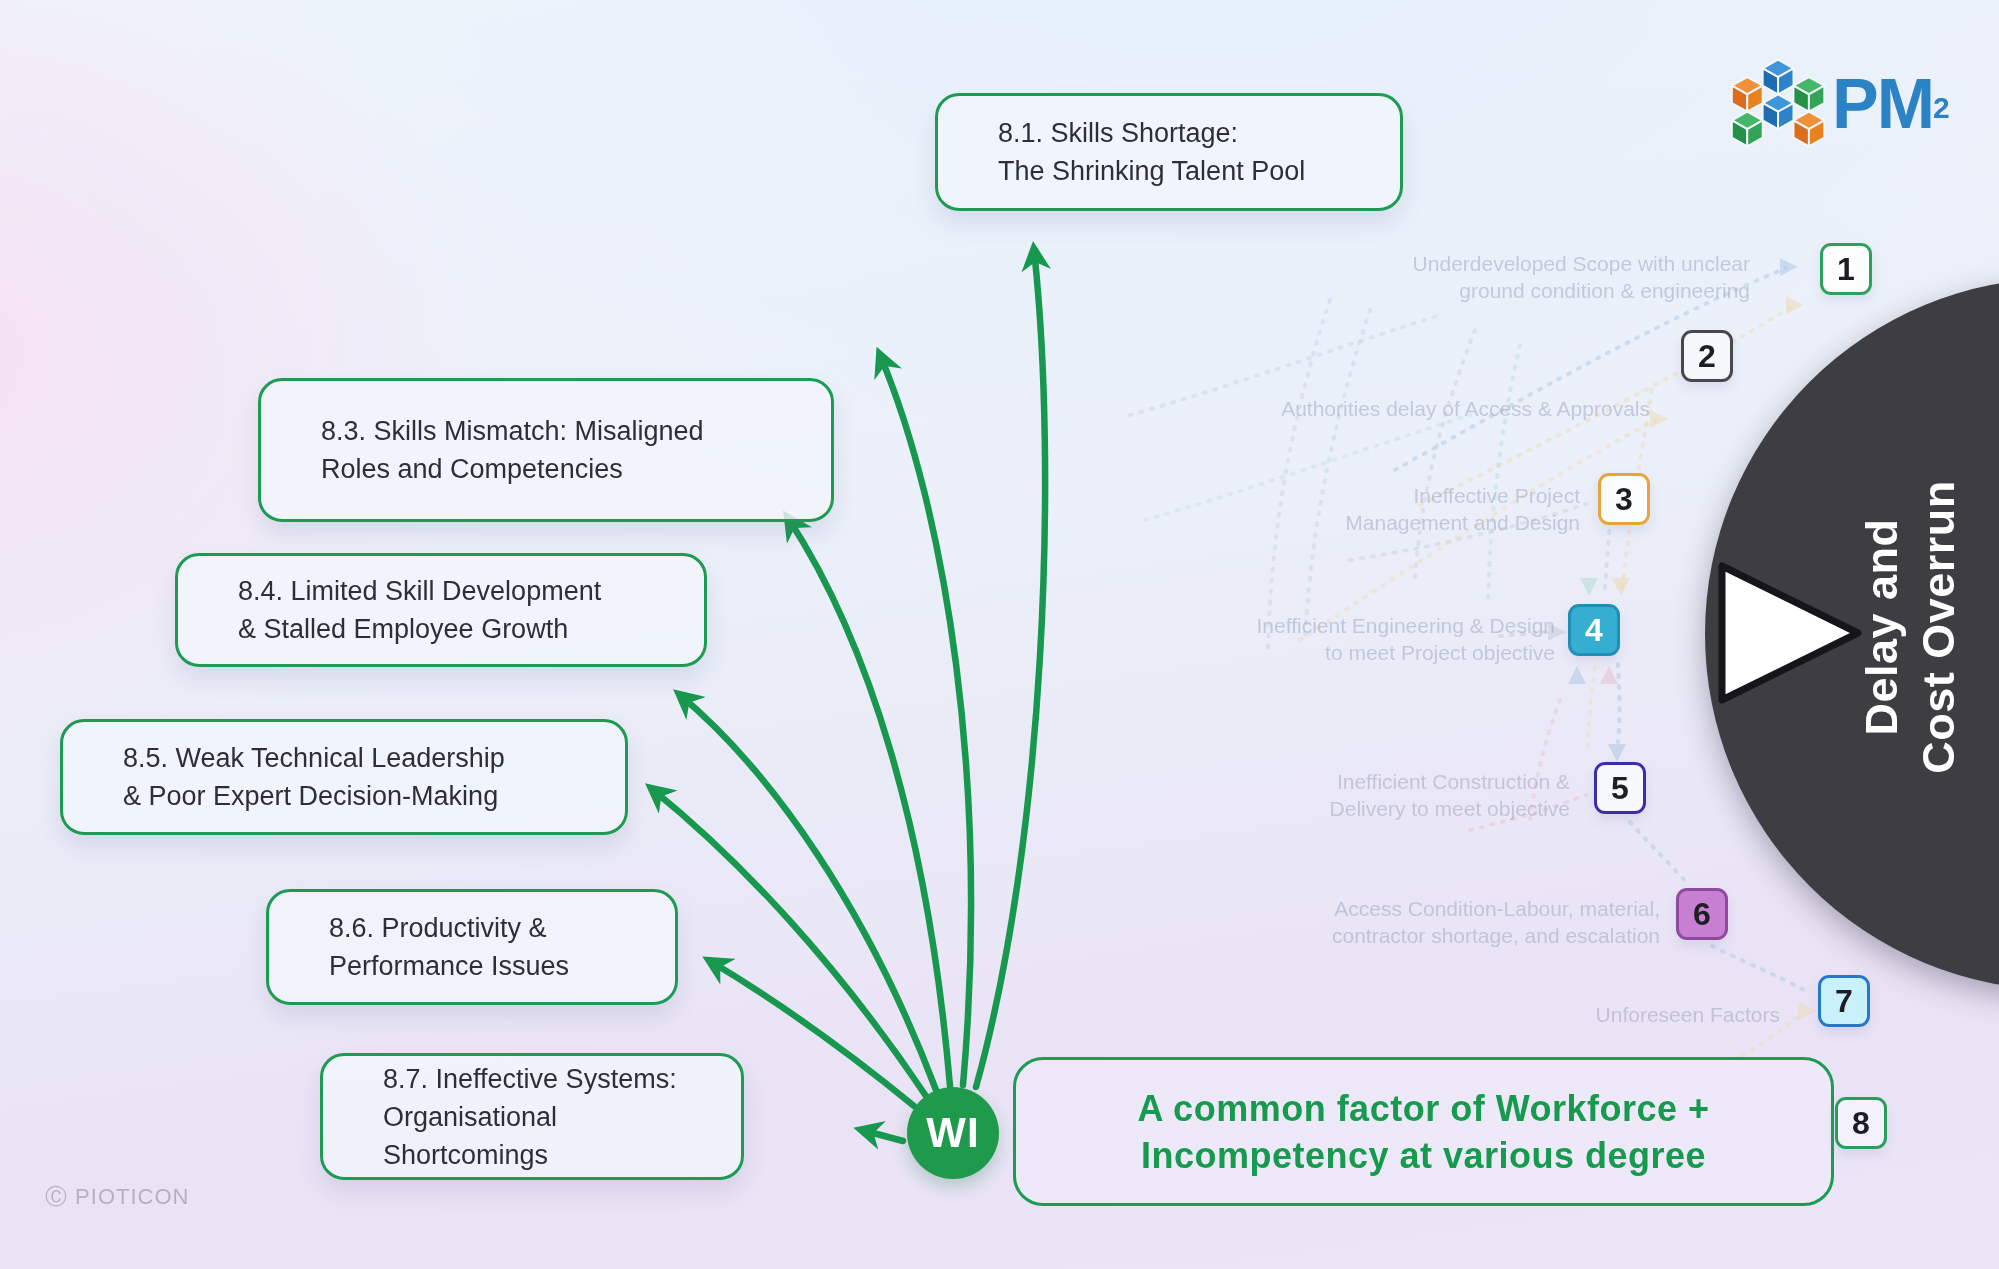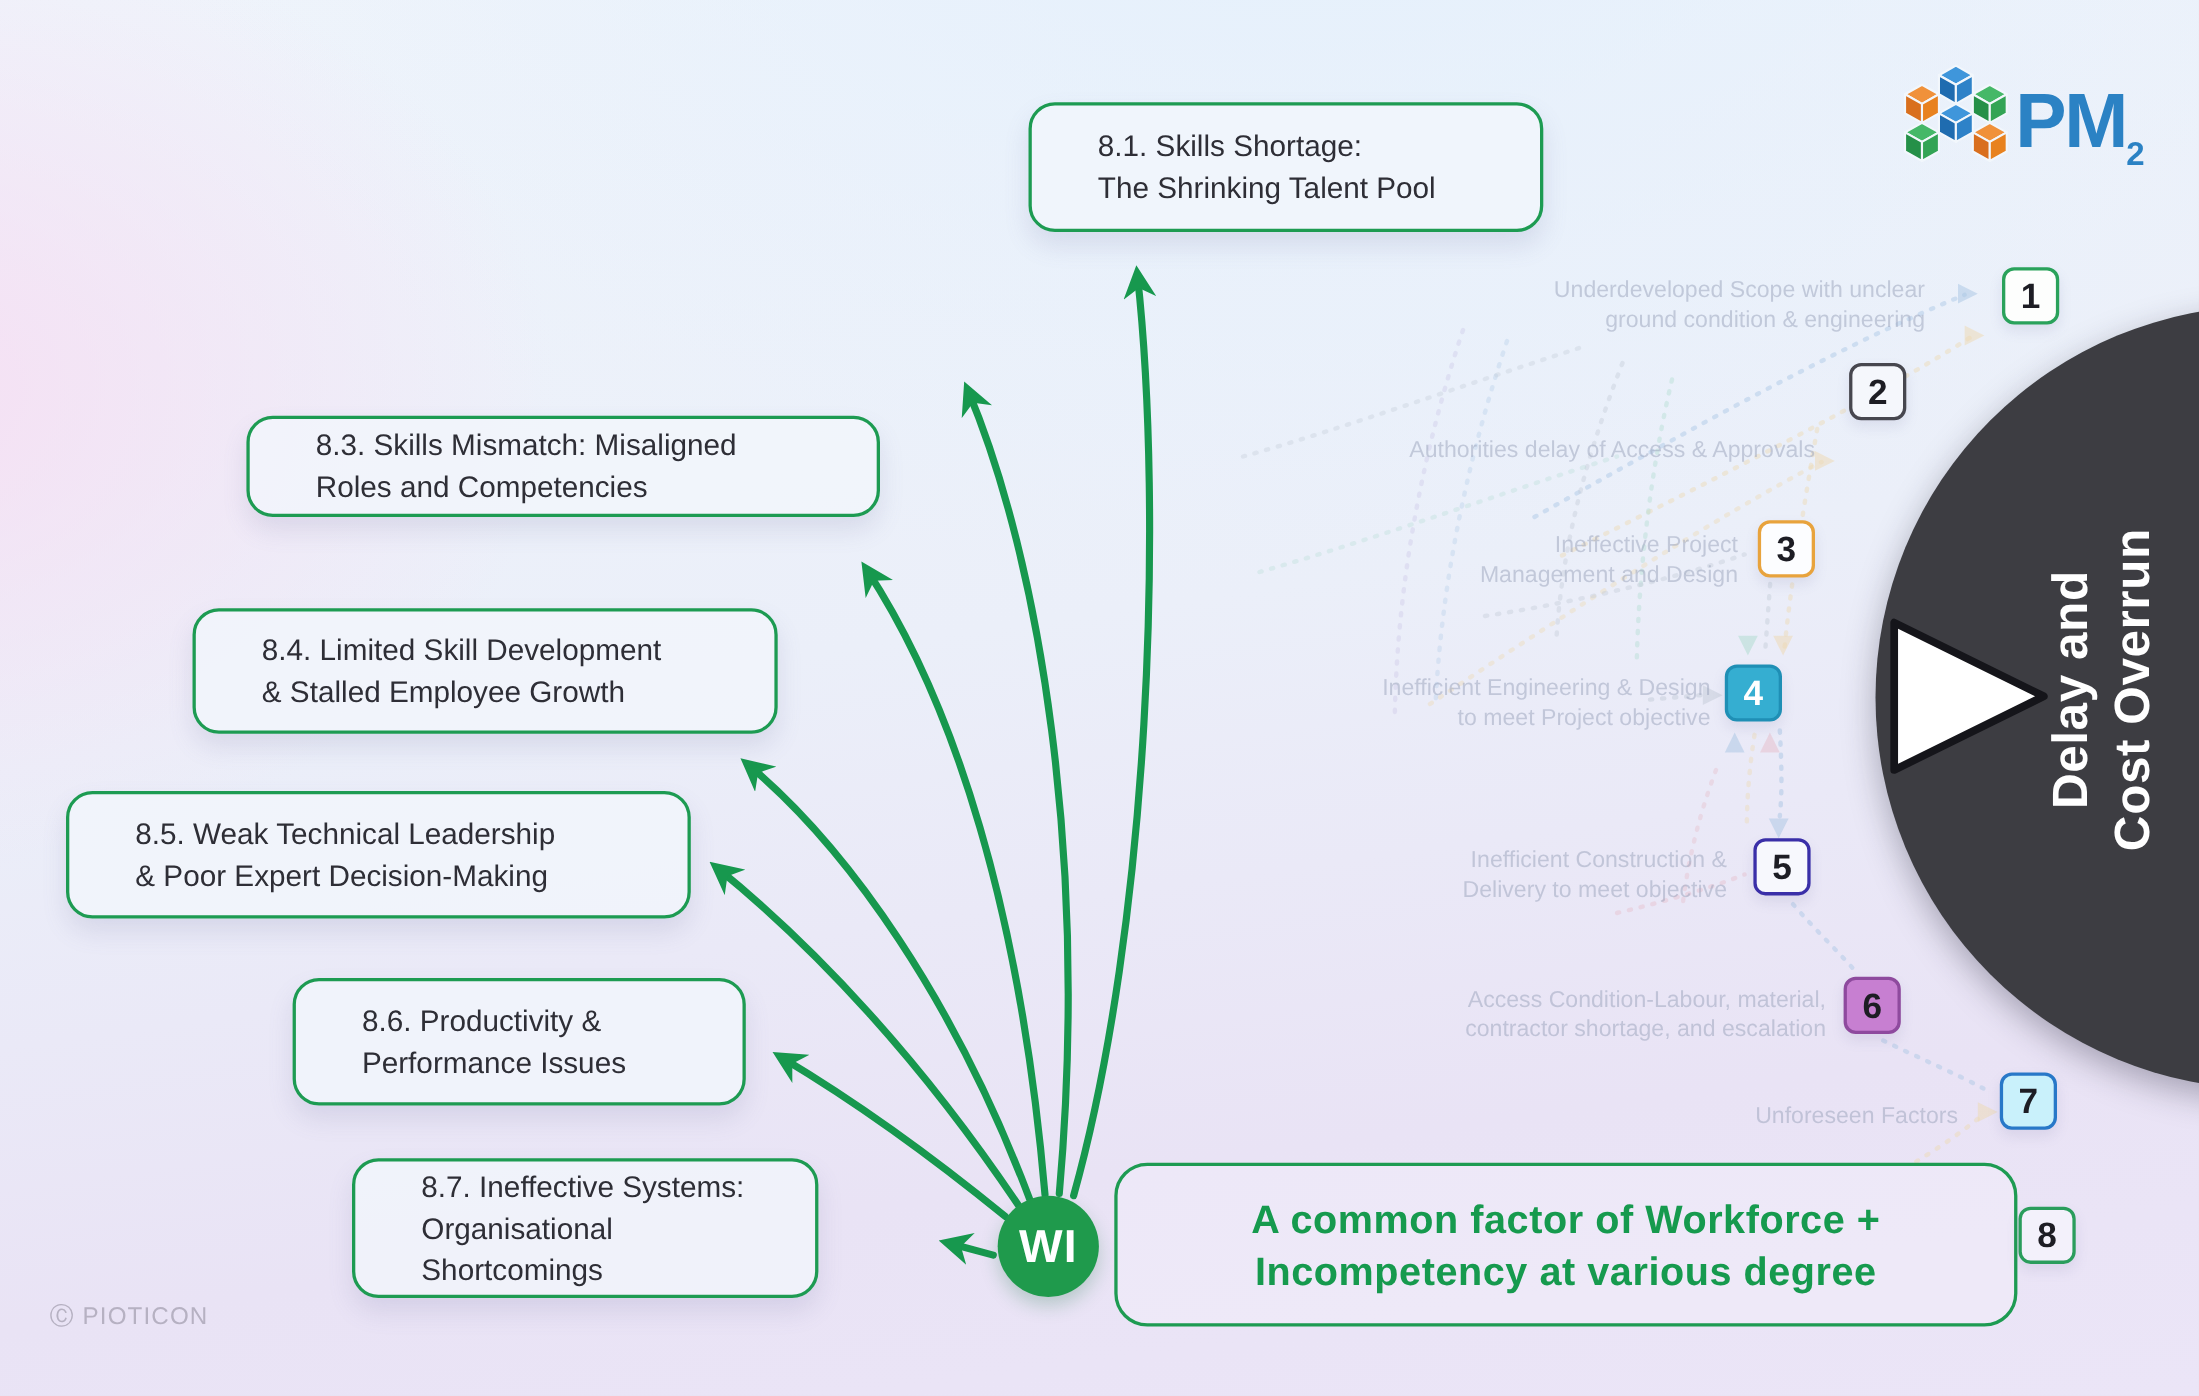--- a/index.html
+++ b/index.html
@@ -68,21 +68,21 @@
   .cb1{border-color:#2aa25b;background:#fdfefd;}
   .cb2{border-color:#47474f;background:#f5f7fc;}
   .cb3{border-color:#e8a33d;background:#fcfdff;}
   .cb4{border-color:#1f8fb5;background:#35aed1;color:#fff;}
   .cb5{border-color:#3a2fa8;background:#f7f8fd;}
   .cb6{border-color:#8e4a9e;background:#c77fd1;}
   .cb7{border-color:#2878c8;background:#c9f1fb;}
   .cb8{border-color:#2a9d5c;background:#f3f1fb;}
 
   
-  .logo{position:absolute;left:1728px;top:52px;display:flex;align-items:flex-end;}
+  .logo{position:absolute;left:1728px;top:52px;display:flex;align-items:center;}
   .logo-word{color:#2b82c4;font-size:70px;font-weight:bold;line-height:92px;letter-spacing:-2px;}
   .logo-sup{color:#2b82c4;font-size:30px;font-weight:bold;line-height:30px;margin-top:8px;}
 
   .copyright{position:absolute;left:45px;top:1182px;color:#b6b1c2;font-size:22px;letter-spacing:1px;}
 </style>
 </head>
 <body>
 
 <div class="stage">
 
@@ -142,21 +142,21 @@
       <path d="M 950 1086 C 928 830 868 640 788 518" marker-end="url(#ah)"></path>
       <path d="M 936 1090 C 868 910 772 772 680 695" marker-end="url(#ah)"></path>
       <path d="M 926 1096 C 838 965 742 862 652 789" marker-end="url(#ah)"></path>
       <path d="M 914 1106 C 848 1052 782 1004 710 961" marker-end="url(#ah)"></path>
       <path d="M 903 1141 L 862 1130" marker-end="url(#ah)"></path>
     </g>
   </svg>
 
   <div class="factor" style="left:935px;top:93px;width:468px;height:118px"><span>8.1. Skills Shortage:
 The Shrinking Talent Pool</span></div>
-  <div class="factor" style="left:224px;top:378px;width:576px;height:92px"><span>8.3. Skills Mismatch: Misaligned
+  <div class="factor" style="left:258px;top:378px;width:576px;height:144px"><span>8.3. Skills Mismatch: Misaligned
 Roles and Competencies</span></div>
   <div class="factor" style="left:175px;top:553px;width:532px;height:114px"><span>8.4. Limited Skill Development
 &amp; Stalled Employee Growth</span></div>
   <div class="factor" style="left:60px;top:719px;width:568px;height:116px"><span>8.5. Weak Technical Leadership
 &amp; Poor Expert Decision-Making</span></div>
   <div class="factor" style="left:266px;top:889px;width:412px;height:116px"><span>8.6. Productivity &amp;
 Performance Issues</span></div>
   <div class="factor" style="left:320px;top:1053px;width:424px;height:127px"><span>8.7. Ineffective Systems:
 Organisational Shortcomings</span></div>
 

